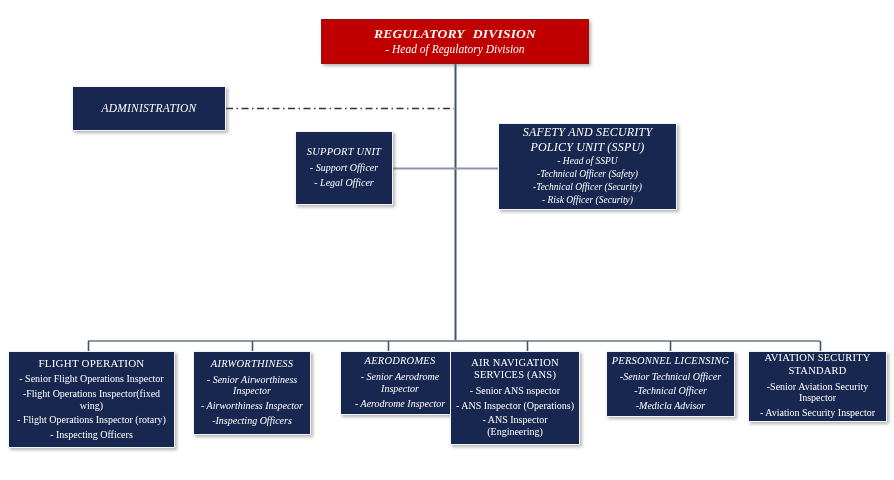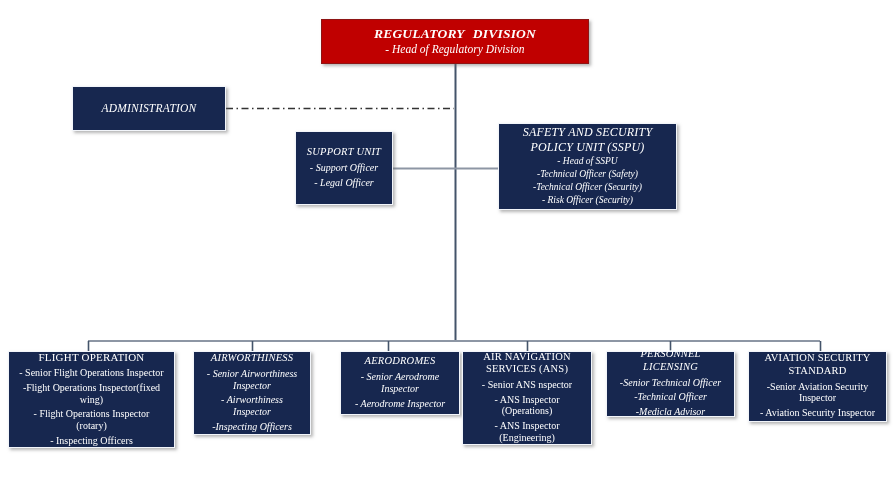--- a/index.html
+++ b/index.html
@@ -27,21 +27,21 @@
     background: #17274f;
     color: #ffffff;
     border: 1px solid #f2f5fa;
     box-shadow: 2px 2px 3px rgba(110,110,110,0.5);
     display: flex;
     flex-direction: column;
     align-items: center;
     justify-content: center;
     text-align: center;
     box-sizing: border-box;
-    padding: 3px 10px;
+    padding: 3px 4px;
     line-height: 1.18;
   }
   .box.red {
     background: #c00000;
     border: 1px solid #8e1414;
   }
   .title {
     font-size: 10.5px;
     letter-spacing: 0.2px;
     margin-bottom: 2px;
@@ -70,21 +70,21 @@
   .sspu-box { left: 498px; top: 123px; width: 179px; height: 87px; padding: 2px 3px; }
   .sspu-box .title { font-size: 12px; margin-bottom: 1px; }
   .sspu-box .item { font-size: 9.5px; margin: 1px 0; text-align: center; }
 
   
   .dept { top: 351px; }
   .d0 { left: 8px;   width: 167px; height: 97px; }
   .d0 .title { font-size: 11px; }
   .d1 { left: 193px; width: 118px; height: 84px; justify-content: center; }
   .d2 { left: 340px; width: 120px; height: 64px; }
-  .d3 { left: 462px; width: 130px; height: 94px; }
+  .d3 { left: 450px; width: 130px; height: 94px; }
   .d4 { left: 606px; width: 129px; height: 66px; }
   .d5 { left: 748px; width: 139px; height: 71px; }
 </style>
 </head>
 <body>
 
 <div class="canvas">
 
   <svg class="lines" viewBox="0 0 894 480" xmlns="http://www.w3.org/2000/svg" aria-hidden="true">
 

